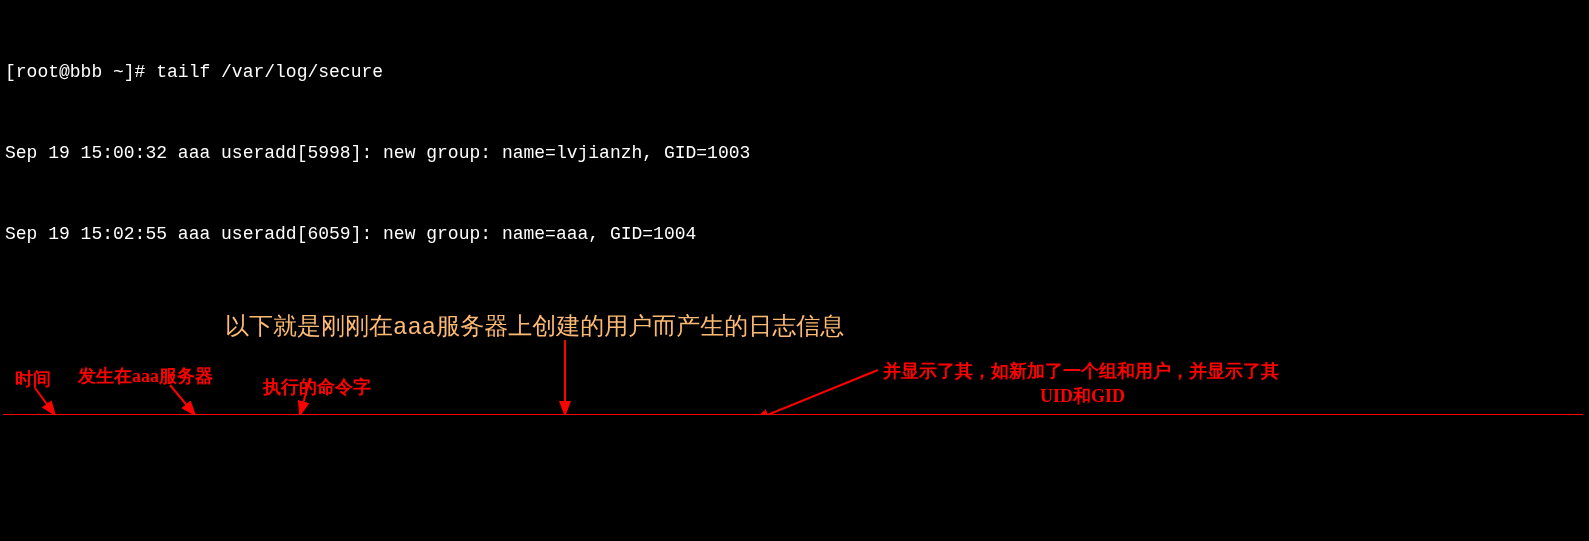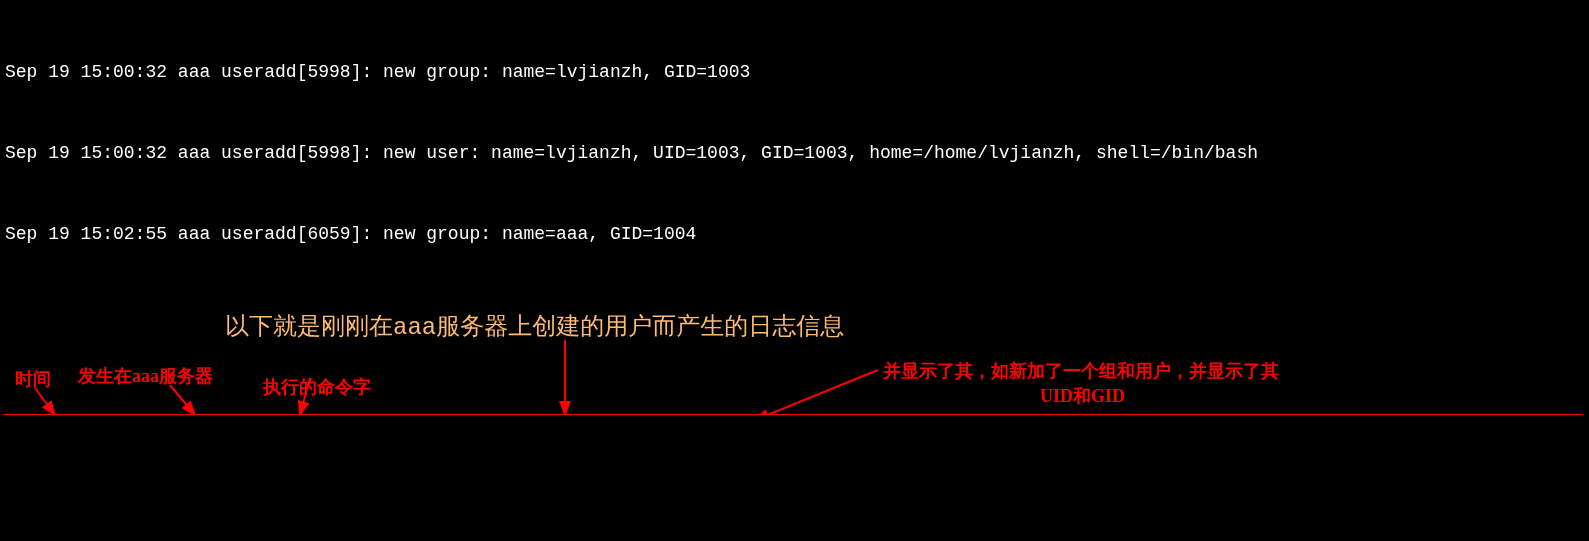--- a/index.html
+++ b/index.html
@@ -87,22 +87,22 @@
     .boxed-section {
       position: absolute;
       top: 416px;
       left: 5px;
     }
   </style>
 </head>
 <body>
 
 <div class="terminal">
+  <span class="log-line">[root@bbb ~]# tailf /var/log/secure</span>
   <span class="log-line">Sep 19 15:00:32 aaa useradd[5998]: new group: name=lvjianzh, GID=1003</span>
-  <span class="log-line">Sep 19 15:00:32 aaa useradd[5998]: new user: name=lvjianzh, UID=1003, GID=1003, home=/home/lvjianzh, shell=/bin/bash</span>
   <span class="log-line">Sep 19 15:02:55 aaa useradd[6059]: new group: name=aaa, GID=1004</span>
   
   
   
   
   
 </div>
 
 <div class="annotation-main">以下就是刚刚在aaa服务器上创建的用户而产生的日志信息</div>
 

